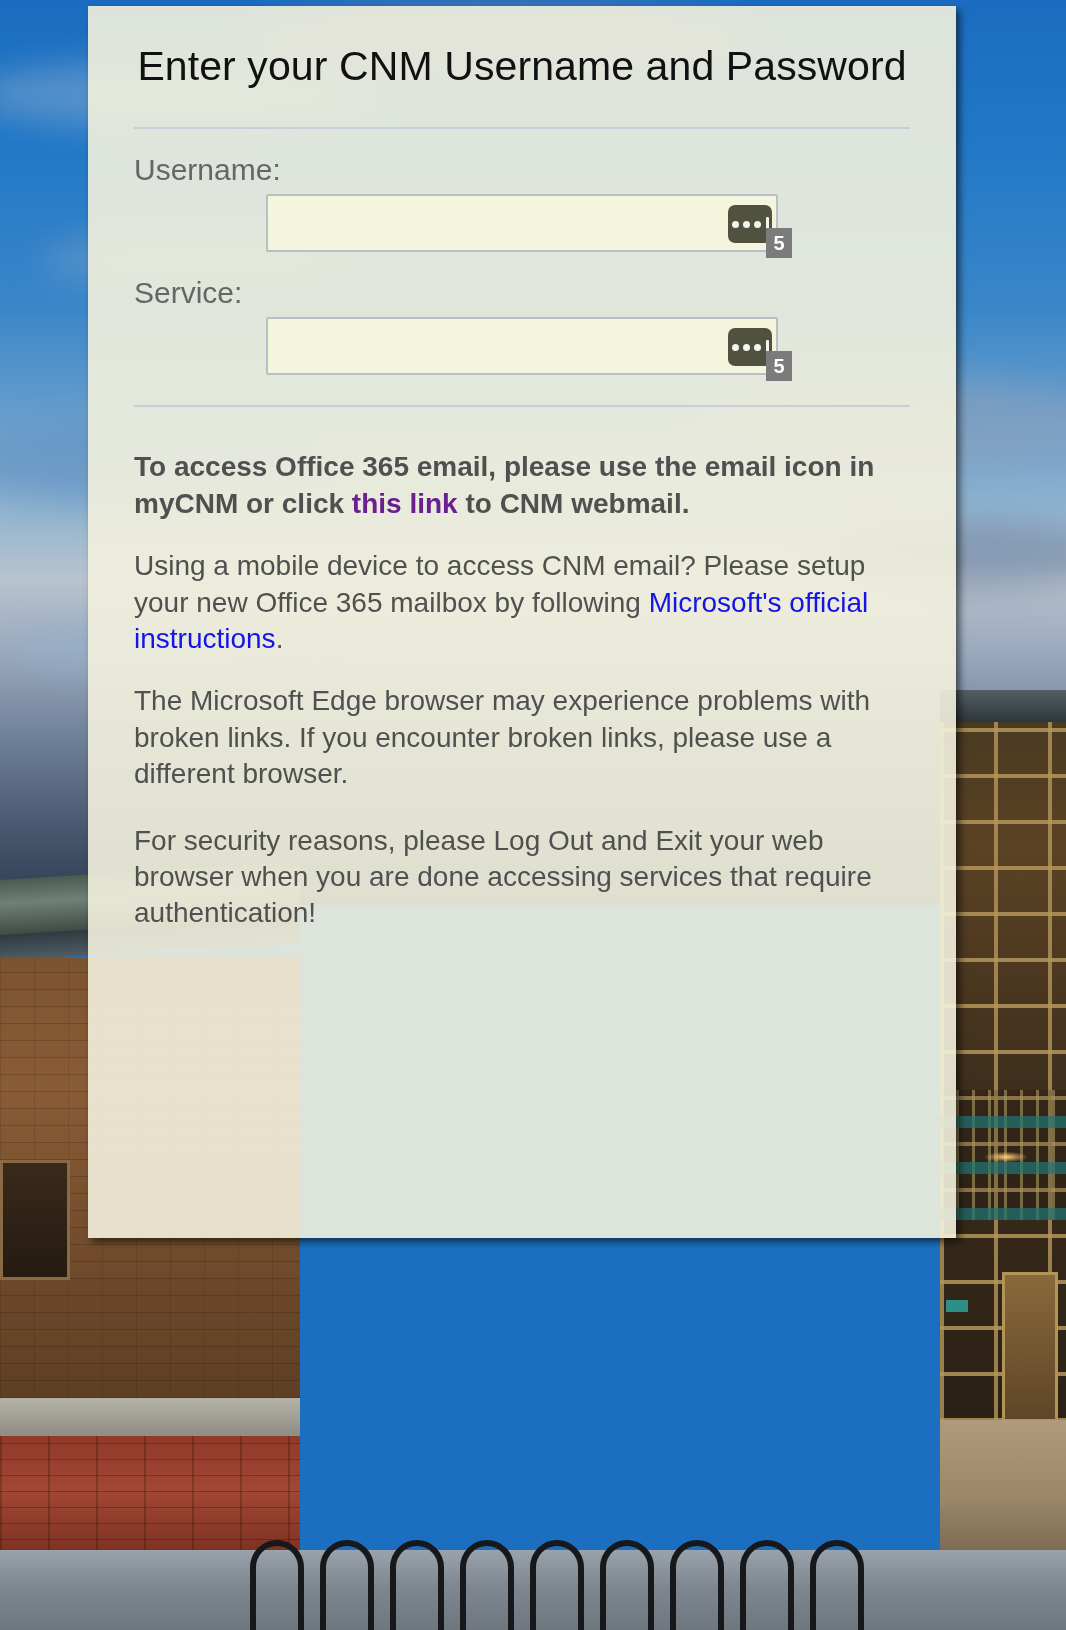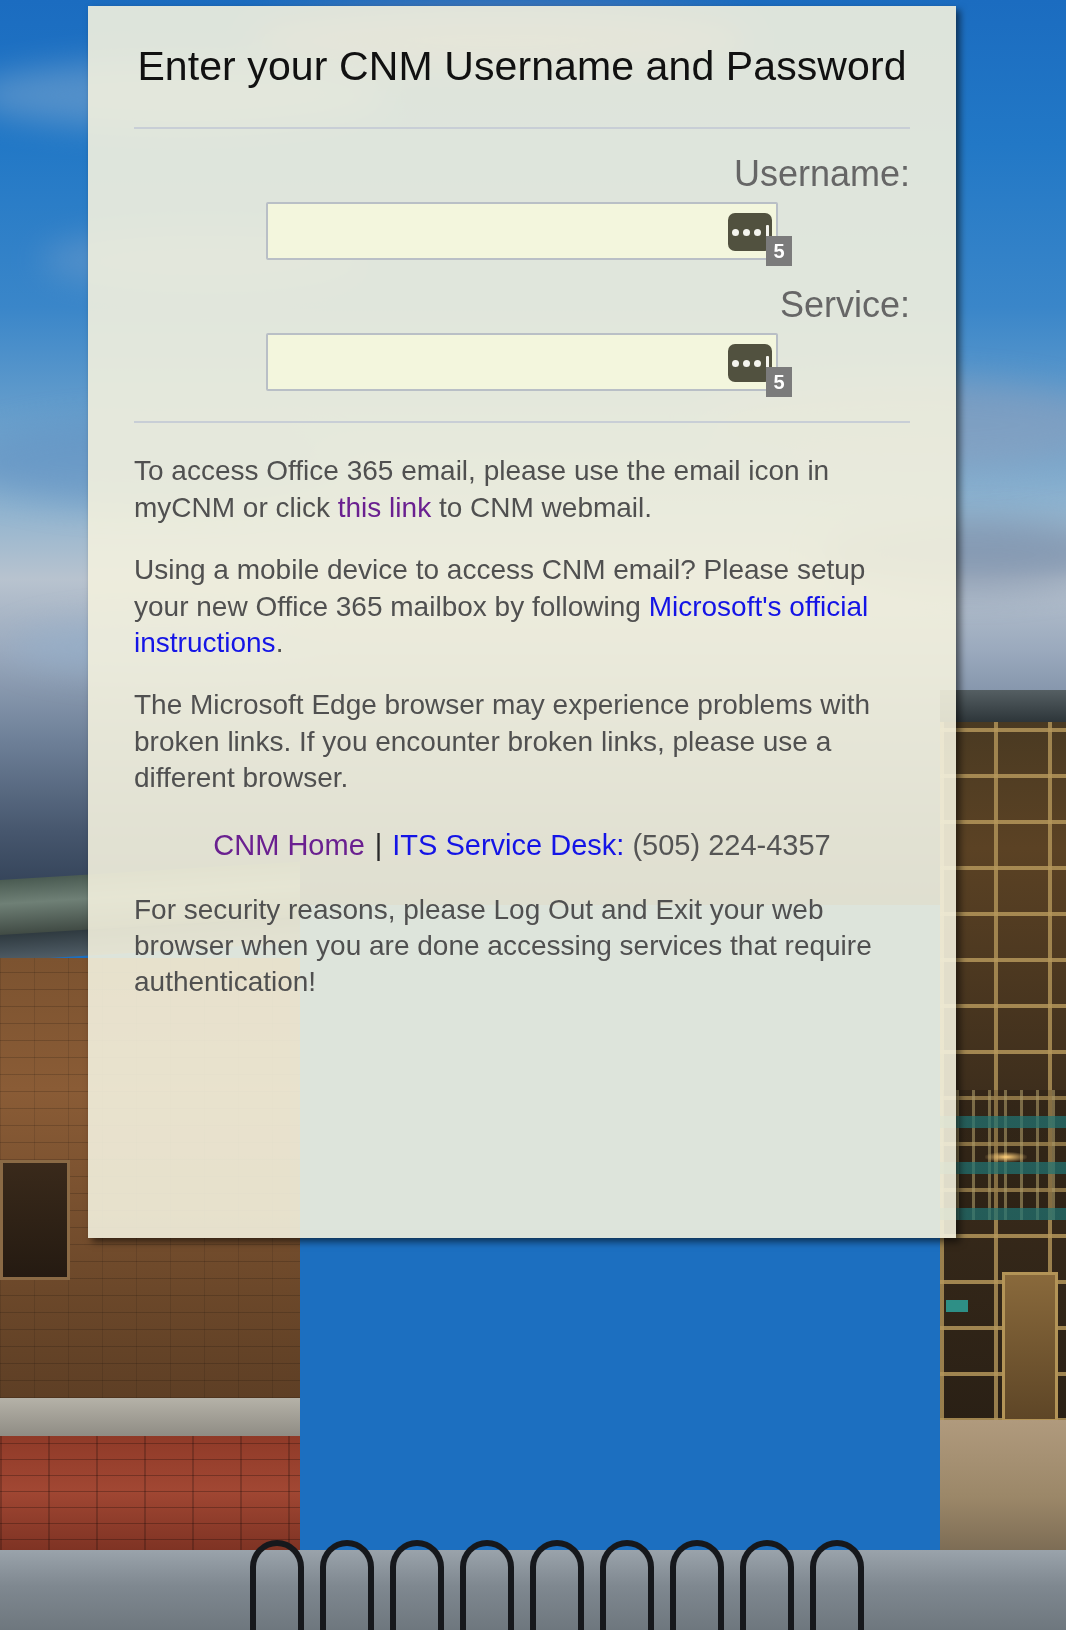--- a/index.html
+++ b/index.html
@@ -148,22 +148,22 @@
 
   hr.rule {
     border: none;
     height: 2px;
     background: #c8ced6;
     margin: 35px 0 0 0;
   }
   hr.rule.second { margin-top: 30px; }
 
   .field-label {
-    text-align: right;
-    font-size: 36px;
+    text-align: left;
+    font-size: 30px;
     color: #666666;
     margin-top: 24px;
     margin-bottom: 7px;
   }
 
   .input-wrap {
     position: relative;
     width: 512px;
     margin: 0 auto;
   }
@@ -238,21 +238,21 @@
     text-decoration: none;
     cursor: pointer;
   }
 
   p.info {
     font-size: 28px;
     line-height: 1.30;
     color: #505050;
     margin: 0 0 26px 0;
   }
-  p.info.first { margin-top: 30px; }
+  p.info.first { margin-top: 42px; font-weight: bold; }
 
   a.blue { color: #1414e6; text-decoration: none; }
   a.purple { color: #6a2090; text-decoration: none; }
 
   .link-block {
     text-align: center;
     font-size: 29px;
     line-height: 1.28;
     margin: 34px 0 0 0;
   }
@@ -359,19 +359,16 @@
 
   <p class="info">
     <span>Using a mobile device to access CNM email? Please setup your new Office 365 mailbox by following </span><a class="blue" href="#">Microsoft's official instructions</a><span>.</span>
   </p>
 
 
 
   <p class="info">The Microsoft Edge browser may experience problems with broken links. If you encounter broken links, please use a different browser.</p>
 
 
-  <div class="contact-row">
-    <a class="purple" href="#">CNM Home</a><span class="pipe">|</span><a class="blue" href="#">ITS Service Desk:</a><span class="phone">(505) 224-4357</span>
-  </div>
 
   <p class="footer-note">For security reasons, please Log Out and Exit your web browser when you are done accessing services that require authentication!</p>
 
 </div>
 
 </body></html>

